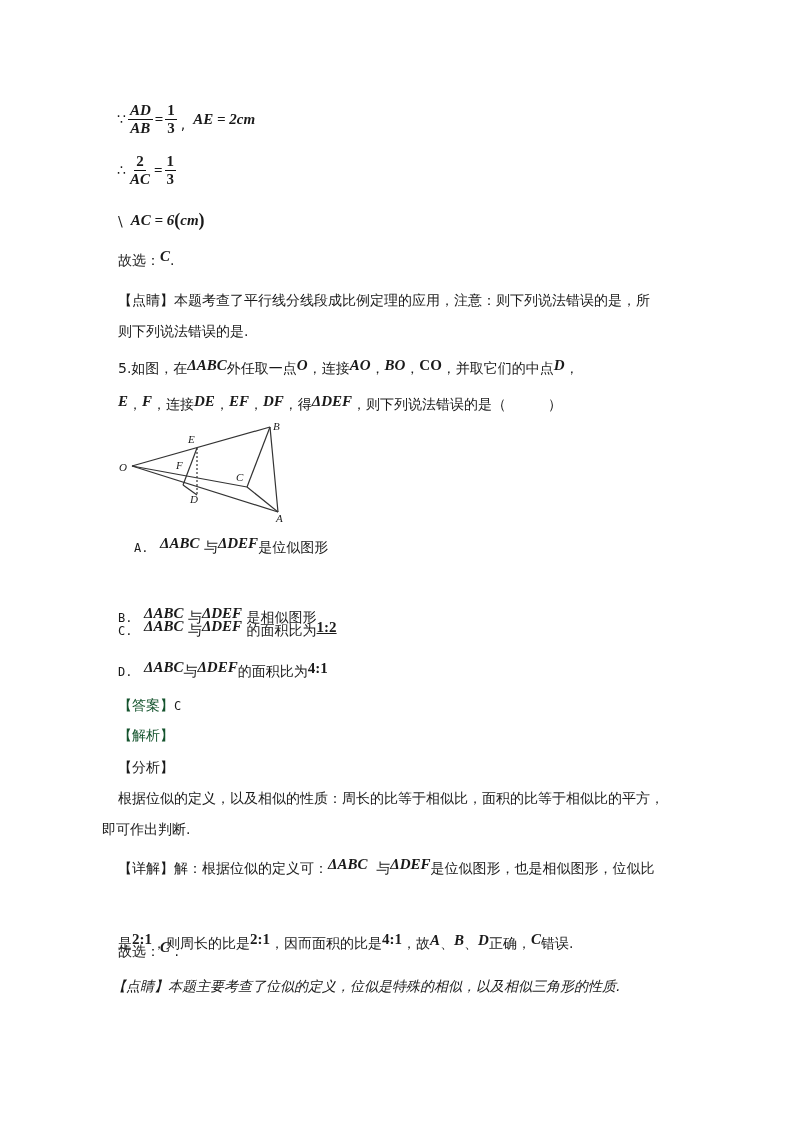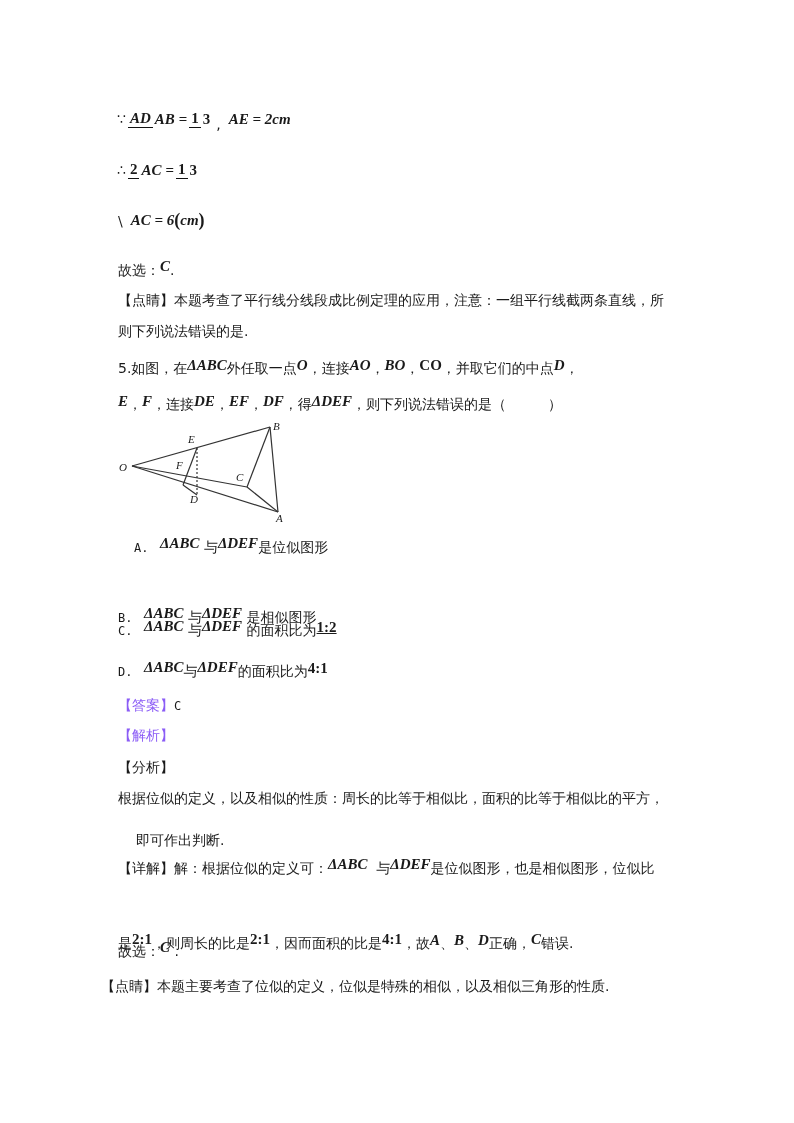--- a/index.html
+++ b/index.html
@@ -1,24 +1,24 @@
 <!DOCTYPE html>
 <html><head>
   <meta charset="utf-8">
   <style>
     html, body { margin: 0; padding: 0; background: #ffffff; }
     body { width: 794px; height: 1123px; position: relative; overflow: hidden;
            font-family: "DejaVu Sans", "Liberation Sans", sans-serif; color: #1a1a1a; font-size: 14px; }
     .abs { position: absolute; white-space: nowrap; }
     .m { font-family: "Liberation Serif", "DejaVu Serif", serif; font-weight: bold; font-style: italic; font-size: 15px; }
     .mu { font-family: "Liberation Serif", "DejaVu Serif", serif; font-weight: bold; font-size: 15px; }
-    .frac { display: inline-flex; flex-direction: row; align-items: center; vertical-align: middle; margin: 0 2px; }
+    .frac { display: inline-flex; flex-direction: column; align-items: center; vertical-align: middle; margin: 0 2px; }
     .frac .num { border-bottom: 1.2px solid #111; padding: 0 2px; line-height: 17px; }
     .frac .den { padding: 0 2px; line-height: 17px; }
-    .blue { color: #8b5cf6; font-family: Liberation Serif, serif; }
+    .blue { color: #14532d; font-family: Liberation Serif, serif; }
     .txt { font-size: 14px; }
     .opt-label { font-family: "DejaVu Sans Mono", "Liberation Mono", monospace; font-size: 12px; display: inline-block; width: 26px; }
     .paren { font-size: 18px; font-family: "Liberation Serif", serif; font-weight: bold; }
     svg text { font-family: "Liberation Serif", "DejaVu Serif", serif; font-style: italic; font-size: 11px; }
   </style>
 </head>
 <body>
 
 <div class="abs" style="left:117px; top:99px; height:40px; display:flex; align-items:center;">
   <span style="font-size:14px;">∵</span>
@@ -49,26 +49,26 @@
 </div>
 
 <div class="abs" style="left:118px; top:210px; display:flex; align-items:center;">
   <span style="font-size:14px; margin-right:8px;">\</span>
   <span class="m">AC = 6</span>
   <span class="paren">(</span>
   <span class="m">cm</span>
   <span class="paren">)</span>
 </div>
 
-<div class="abs txt" style="left:118px; top:262px;">
+<div class="abs txt" style="left:118px; top:252px;">
   <span>故选：</span><span class="m" style="position:relative; top:-4px;">C</span><span>.</span>
 </div>
 
 <div class="abs txt" style="left:118px; top:292px;">
-  <span>【点睛】</span><span>本题考查了平行线分线段成比例定理的应用，注意：一组平行线截两条直线，所</span>
+  <span>【点睛】</span><span>本题考查了平行线分线段成比例定理的应用，注意：则下列说法错误的是，所</span>
 </div>
 <div class="abs txt" style="left:118px; top:323px;">
   <span>则下列说法错误的是.</span>
 </div>
 
 <div class="abs txt" style="left:118px; top:360px;">
   <span>5.</span><span>如图，在</span><span class="m" style="position:relative; top:-3px;">ΔABC</span><span>外任取一点</span><span class="m" style="position:relative; top:-3px;">O</span><span>，连接</span><span class="m" style="position:relative; top:-3px;">AO</span><span>，</span><span class="m" style="position:relative; top:-3px;">BO</span><span>，</span><span class="mu" style="position:relative; top:-3px;">CO</span><span>，并取它们的中点</span><span class="m" style="position:relative; top:-3px;">D</span><span>，</span>
 </div>
 
 <div class="abs txt" style="left:118px; top:396px;">
@@ -115,28 +115,28 @@
 </div>
 
 <div class="abs txt" style="left:118px; top:697px;">
   <span class="blue">【答案】</span><span style="font-family:'DejaVu Sans Mono', monospace; font-size:12px;">C</span>
 </div>
 
 <div class="abs txt blue" style="left:118px; top:727px;">【解析】</div>
 
 <div class="abs txt" style="left:118px; top:759px;">【分析】</div>
 <div class="abs txt" style="left:118px; top:790px;">根据位似的定义，以及相似的性质：周长的比等于相似比，面积的比等于相似比的平方，</div>
-<div class="abs txt" style="left:136px; top:821px;margin-top:11px;">即可作出判断.</div>
+<div class="abs txt" style="left:102px; top:821px;">即可作出判断.</div>
 
 <div class="abs txt" style="left:118px; top:860px;">
   <span>【详解】</span><span>解：根据位似的定义可：</span><span class="m" style="position:relative; top:-4px;">ΔABC</span>&nbsp;&nbsp;<span>与</span><span class="m" style="position:relative; top:-4px;">ΔDEF</span><span>是位似图形，也是相似图形，位似比</span>
 </div>
 <div class="abs txt" style="left:118px; top:902px;margin-top:33px;">
   <span>是</span><span class="mu" style="position:relative; top:-4px;">2:1</span><span>，则周长的比是</span><span class="mu" style="position:relative; top:-4px;">2:1</span><span>，因而面积的比是</span><span class="mu" style="position:relative; top:-4px;">4:1</span><span>，故</span><span class="m" style="position:relative; top:-3px;">A</span><span>、</span><span class="m" style="position:relative; top:-3px;">B</span><span>、</span><span class="m" style="position:relative; top:-3px;">D</span><span>正确，</span><span class="m" style="position:relative; top:-4px;">C</span><span>错误.</span>
 </div>
 
 <div class="abs txt" style="left:118px; top:943px;">
   <span>故选：</span><span class="m" style="position:relative; top:-4px;">C</span> <span>.</span>
 </div>
 
-<div class="abs txt" style="left:101px; top:978px;">
+<div class="abs txt" style="left:112px; top:978px;font-style:italic;">
   <span>【点睛】</span><span>本题主要考查了位似的定义，位似是特殊的相似，以及相似三角形的性质.</span>
 </div>
 
 </body></html>

